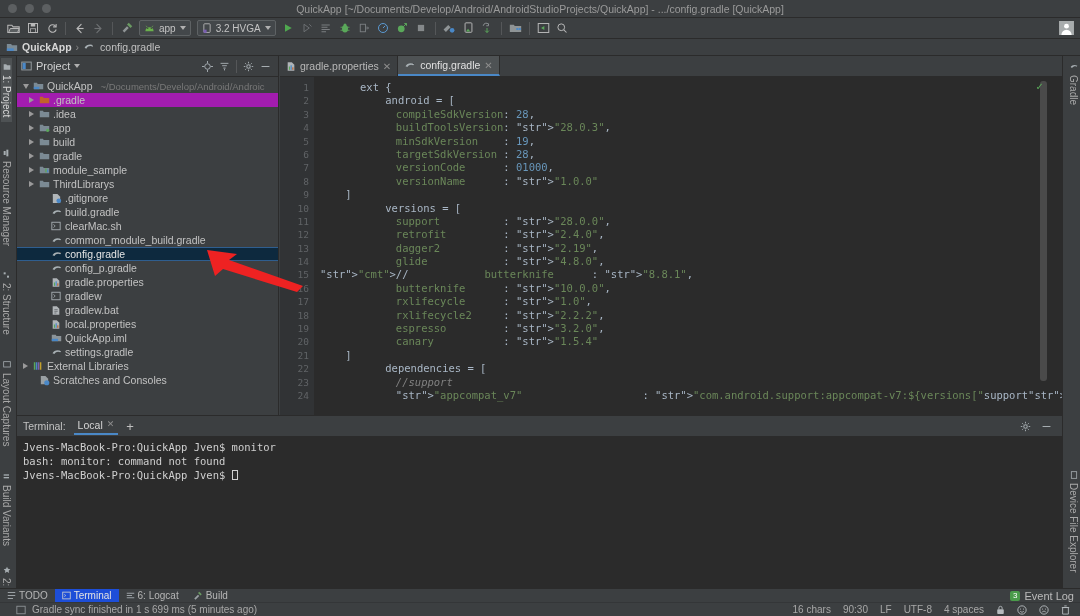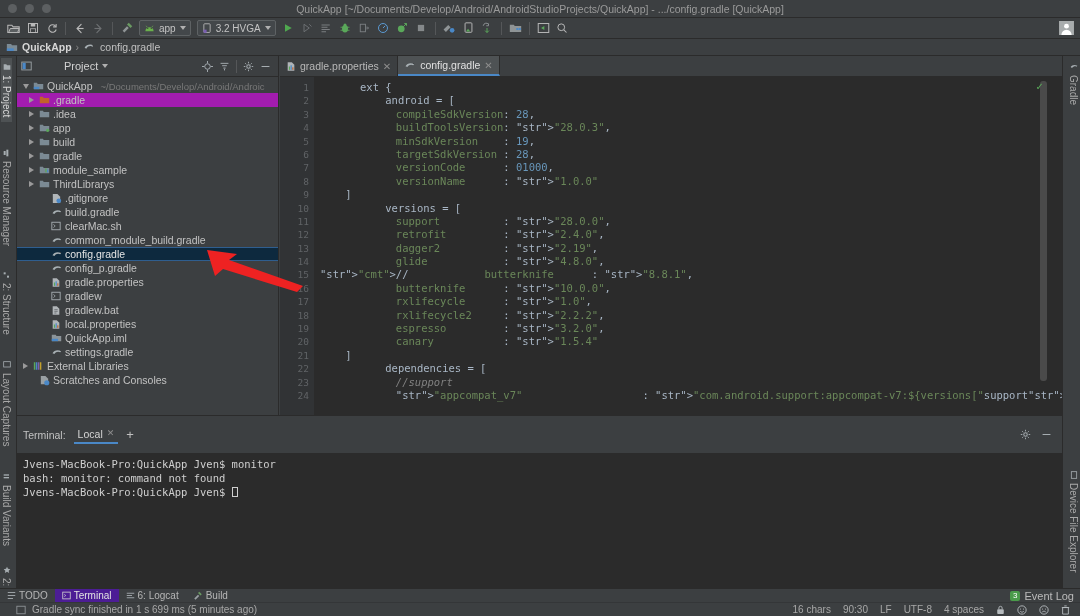--- a/index.html
+++ b/index.html
@@ -83,21 +83,21 @@
   
   .project-panel {
     position: absolute; left: 17px; top: 0; bottom: 0; width: 262px;
     background: #3c3f41; display: flex; flex-direction: column;
     border-right: 1px solid #2b2b2b;
   }
   .pp-header {
     height: 21px; display: flex; align-items: center; padding: 0 4px;
     border-bottom: 1px solid #2b2b2b; gap: 4px;
   }
-  .pp-title { font-size: 11px; color: #d2d2d2; margin-left: 28px; }
+  .pp-title { font-size: 11px; color: #d2d2d2; }
   .pp-icons { margin-left: auto; display: flex; align-items: center; gap: 6px; padding-right: 3px; }
   .pp-tree { flex: 1; overflow: hidden; padding-top: 2px; font-size: 10.5px; }
   .trow {
     height: 14px; display: flex; align-items: center; gap: 3px;
     padding-left: 4px; white-space: nowrap; color: #c2c2c2;
   }
   .trow.sel { background: #0d293e; border-top:1px solid #2f5e8f; border-bottom:1px solid #2f5e8f; color:#e4e4e4; }
   .trow.hl { background: #a21caf; }
   .arrow {
     width: 9px; flex: none; display: flex; align-items: center; justify-content: center;
@@ -151,21 +151,21 @@
     padding-left: 44px; font-size: 10px; color: #a5a5a5;
     border-top: 1px solid #2b2b2b;
   }
 
   
   .terminal {
     position: absolute; left: 17px; right: 18px; bottom: 0; height: 175px;
     background: #3c3f41; border-top: 1px solid #2b2b2b;
     display: flex; flex-direction: column;
   }
-  .term-head { height: 37px; display: flex; align-items: center; gap: 8px; padding: 0 6px; }
+  .term-head { height: 20px; display: flex; align-items: center; gap: 8px; padding: 0 6px; }
   .term-label { font-size: 10.5px; color: #c2c2c2; }
   .term-tab {
     font-size: 10.5px; color: #d4d4d4; padding: 2px 4px;
     border-bottom: 2px solid #4a88c7; display: flex; align-items: flex-start; gap: 4px;
   }
   .term-tab .x { color: #8d8d8d; font-size: 9px; }
   .term-plus { color: #c0c0c0; font-size: 13px; line-height: 1; }
   .term-head-right { margin-left: auto; display: flex; align-items: center; gap: 10px; padding-right: 4px; }
   .term-body {
     flex: 1; background: #2b2b2b; font-family: "DejaVu Sans Mono", monospace;
@@ -174,21 +174,21 @@
   .term-body div { height: 14px; line-height: 14px; white-space: pre; }
   .cursor-box { display:inline-block; width:6px; height:10px; border:1px solid #cfcfcf; vertical-align:-1px; }
 
   
   .bottom-tabs {
     position: absolute; left: 0; right: 0; bottom: 14px; height: 14px;
     background: #3c3f41; display: flex; align-items: center; gap: 0;
     border-top: 1px solid #2b2b2b;
   }
   .btab { display: flex; align-items: center; gap: 3px; padding: 0 7px; height: 14px; font-size: 10px; color: #b6b6b6; }
-  .btab.active { background: #4c1d95; color: #e2e2e2; }
+  .btab.active { background: #1d4ed8; color: #e2e2e2; }
   .bt-right { margin-left: auto; display:flex; align-items:center; gap:4px; padding-right:6px; }
   .badge { background:#4a9b4a; color:#fff; border-radius:2px; font-size:8px; padding:0 3px; line-height:10px; }
 
   .statusbar {
     position: absolute; left: 0; right: 0; bottom: 0; height: 14px;
     background: #3c3f41; display: flex; align-items: center;
     padding: 0 6px; font-size: 10px; color: #a8a8a8; border-top: 1px solid #343638;
   }
   .sb-left { display: flex; align-items: center; gap: 6px; padding-left: 10px; }
   .sb-right { margin-left: auto; display: flex; align-items: center; gap: 12px; padding-right: 4px; }

